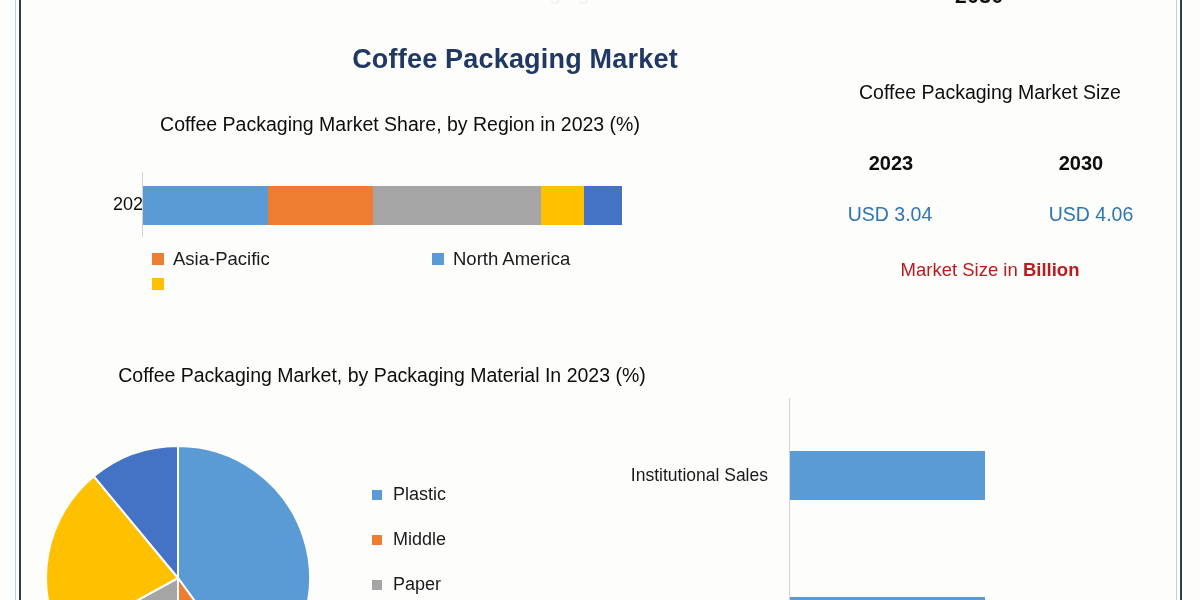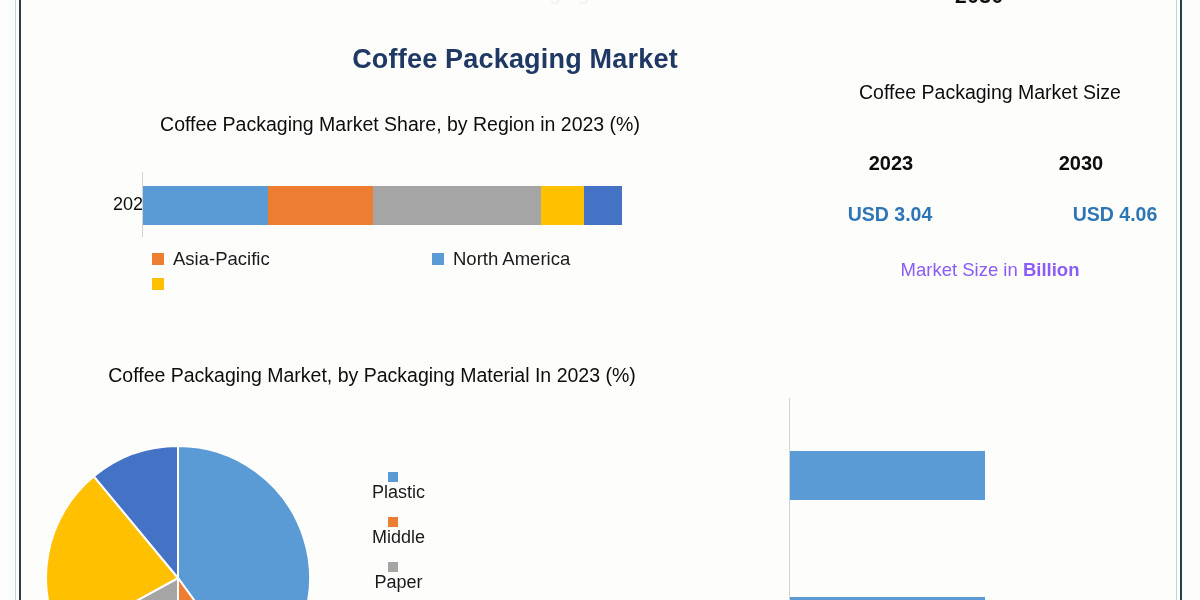--- a/index.html
+++ b/index.html
@@ -150,40 +150,40 @@
     font-weight: bold;
     color: #0d0d0d;
     text-align: center;
     width: 110px;
   }
   #size-year-2023 { left: 836px; top: 152px; }
   #size-year-2030 { left: 1026px; top: 152px; }
   .size-value {
     position: absolute;
     font-size: 19.5px;
-    font-weight: bold;
+    font-weight: normal;
     color: #2e75b6;
     text-align: center;
     width: 130px;
   }
   #size-value-2023 { left: 825px; top: 203px; }
-  #size-value-2030 { left: 1050px; top: 203px; }
+  #size-value-2030 { left: 1026px; top: 203px; }
   #size-unit {
     position: absolute;
     left: 840px;
     top: 259px;
     width: 300px;
     text-align: center;
     font-size: 18.5px;
-    color: #8b5cf6;
+    color: #b91c1c;
   }
   #size-unit b { font-weight: bold; }
 
   
-  #material-title { left: 42px; top: 363px; width: 660px; }
+  #material-title { left: 52px; top: 363px; width: 660px; }
 
   #pie-wrap {
     position: absolute;
     left: 38px;
     top: 438px;
     width: 280px;
     height: 280px;
   }
   #pie-svg { display: block; }
 
@@ -191,21 +191,20 @@
     position: absolute;
     left: 372px;
     top: 472px;
   }
   .pie-legend-item {
     display: flex;
     align-items: center;
     height: 45px;
     font-size: 18px;
     color: #1a1a1a;
-    flex-direction: column;
   }
   .pie-legend-swatch {
     width: 10px;
     height: 10px;
     margin-right: 11px;
     flex: none;
   }
 
   
   #application-title { left: 800px; top: 325px; width: 390px; }
@@ -315,16 +314,17 @@
       <div class="pie-legend-item">
         <span class="pie-legend-swatch" style="background: rgb(165, 165, 165);"></span>
         <span>Paper</span>
       </div>
     </div>
 
 
   <div id="app-chart">
     <div id="app-axis-line"></div>
   <div class="app-bar" style="top: 53px; height: 49px; width: 195px;"></div>
+      <div class="app-cat-label" style="top: 66.5px;">Institutional Sales</div>
       <div class="app-bar" style="top: 199px; height: 49px; width: 195px;"></div>
     </div>
 
 </div>
 
 </body></html>

